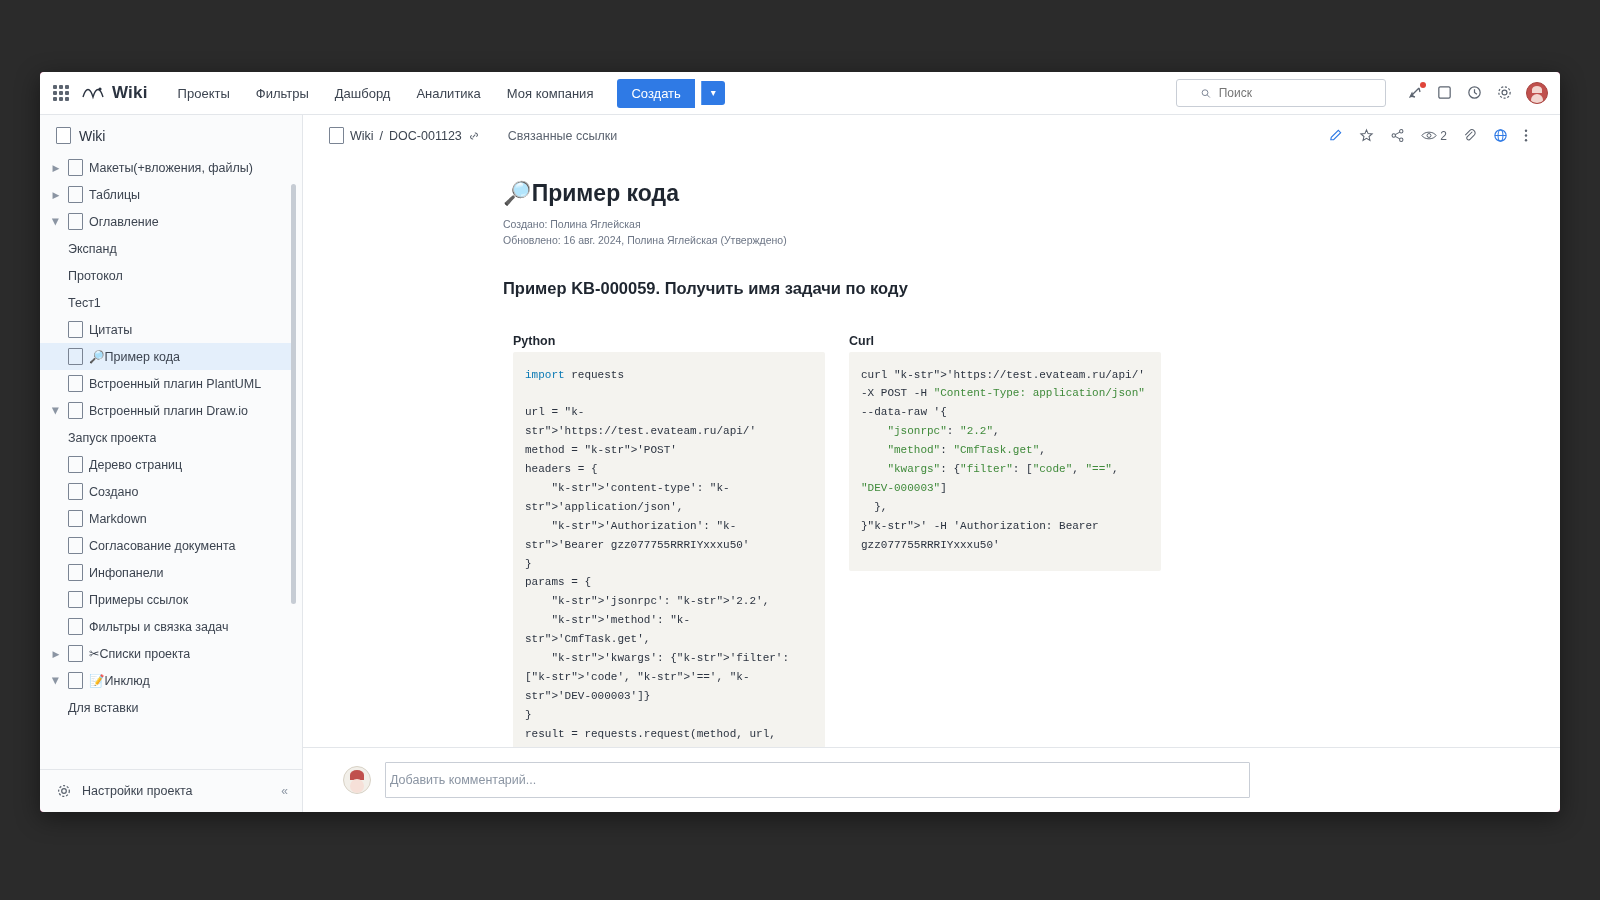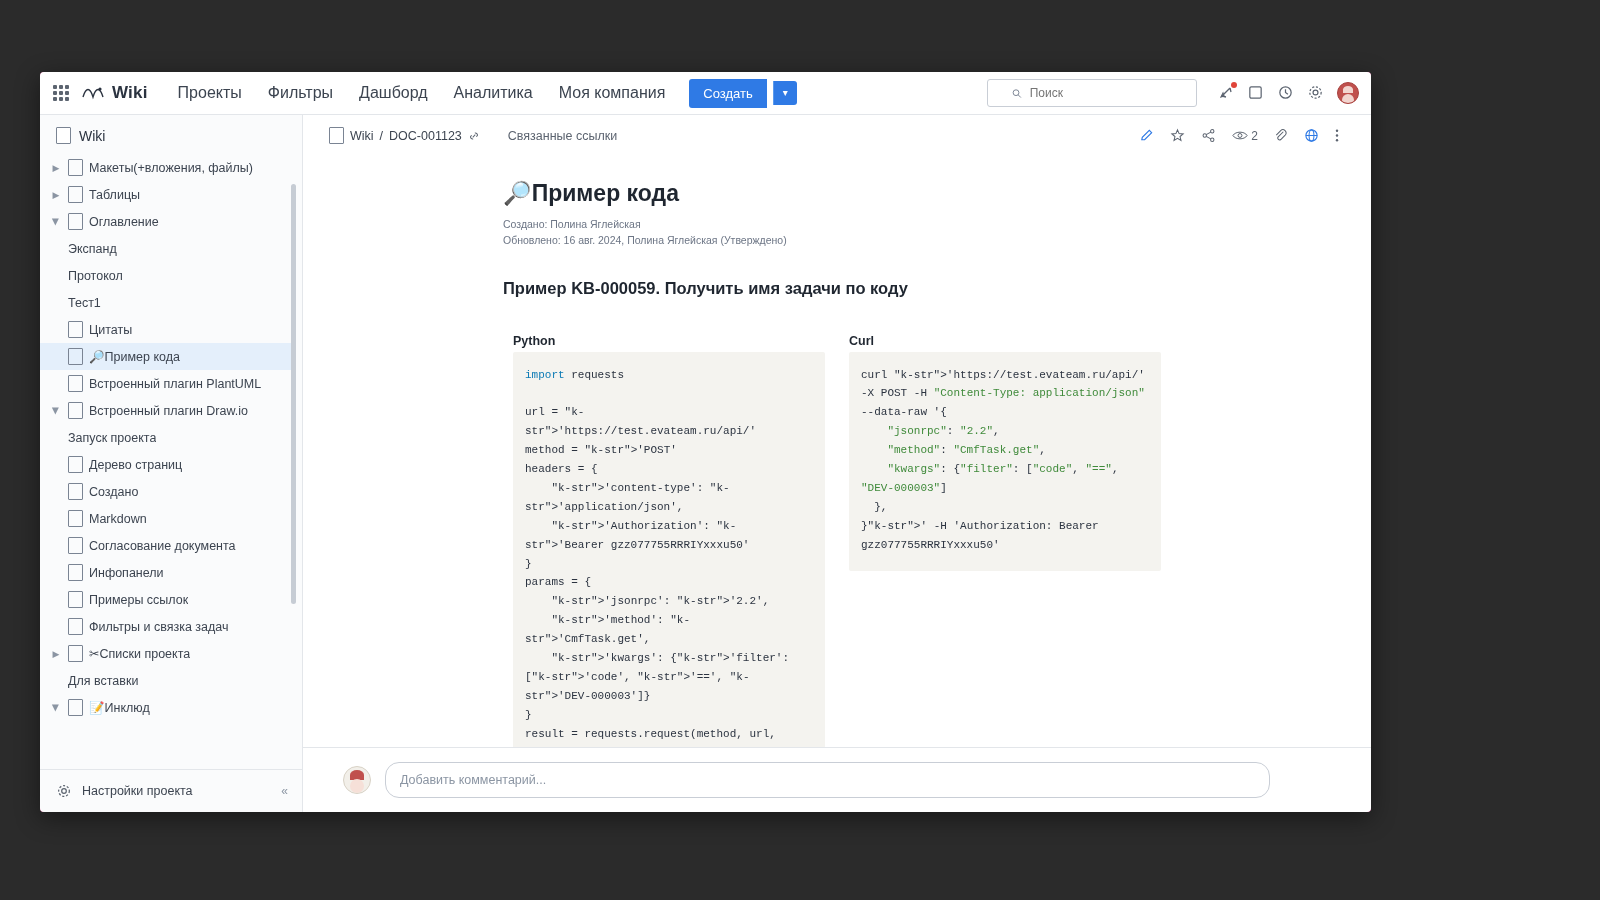--- a/index.html
+++ b/index.html
@@ -8,21 +8,21 @@
     background: #2b2b2b;
     width: 1600px;
     height: 900px;
     overflow: hidden;
     font-family: "Liberation Sans", sans-serif;
   }
   .app-window {
     position: absolute;
     left: 40px;
     top: 72px;
-    width: 1331px;
+    width: 1520px;
     height: 740px;
     background: #ec4899;
     border-radius: 4px;
     box-shadow: 0 6px 24px rgba(0,0,0,0.45);
     overflow: hidden;
     display: flex;
     flex-direction: column;
   }
 
   
@@ -50,21 +50,21 @@
   .grid-icon i { background: #5c6470; border-radius: 1px; display:block; width:4px;height:4px;}
   .logo-mark { width: 26px; height: 22px; display:flex; align-items:center; justify-content:center;}
   .logo-text {
     font-size: 17px;
     font-weight: bold;
     color: #2b3340;
     margin-right: 14px;
     letter-spacing: .2px;
   }
   .nav-item {
-    font-size: 16px;
+    font-size: 13px;
     color: #3c4450;
     padding: 6px 10px;
     border-radius: 3px;
     cursor: pointer;
     white-space: nowrap;
   }
   .create-btn {
     background: #2f7ae5;
     color: #fff;
     font-size: 13px;
@@ -334,24 +334,24 @@
     content:"";position:absolute;left:6px;top:3px;width:14px;height:10px;border-radius:50% 50% 0 0;background:#c0504d;
   }
   .comment-avatar:after{
     content:"";position:absolute;left:6px;top:12px;width:14px;height:14px;border-radius:50%;background:#f6e0d8;
   }
   .comment-input {
     flex: 1;
     max-width: 855px;
     height: 34px;
     border: 1px solid #c9ced6;
-    border-radius: 14px;
-    display: flex;
-    align-items: center;
-    padding: 0 14px;
+    border-radius: 1px;
+    display: flex;
+    align-items: center;
+    padding: 0 4px;
     color: #8b95a3;
     font-size: 12.5px;
     background: #fff;
     cursor: text;
   }
   svg { display: block; }
 </style>
 </head>
 <body>
 
@@ -514,27 +514,27 @@
         <div class="tree-item">
           <span class="chev"></span>
           <span class="doc-glyph"></span>
           <span class="tree-label">Фильтры и связка задач</span>
         </div>
         <div class="tree-item">
           <span class="chev">▶</span>
           <span class="doc-glyph"></span>
           <span class="tree-label">✂Списки проекта</span>
         </div>
+        <div class="tree-item">
+          <span class="chev open">▶</span>
+          <span class="doc-glyph"></span>
+          <span class="tree-label">📝Инклюд</span>
+        </div>
         <div class="tree-item indent-1">
           <span class="tree-label">Для вставки</span>
-        </div>
-        <div class="tree-item">
-          <span class="chev open">▶</span>
-          <span class="doc-glyph"></span>
-          <span class="tree-label">📝Инклюд</span>
         </div>
 
         <div class="scrollbar-track">
           <div class="scrollbar-thumb"></div>
         </div>
       </div>
 
       <div class="sidebar-footer">
         <svg width="16" height="16" viewBox="0 0 18 18">
           <circle cx="9" cy="9" r="2.6" stroke="#5c6470" stroke-width="1.4" fill="none"></circle>

